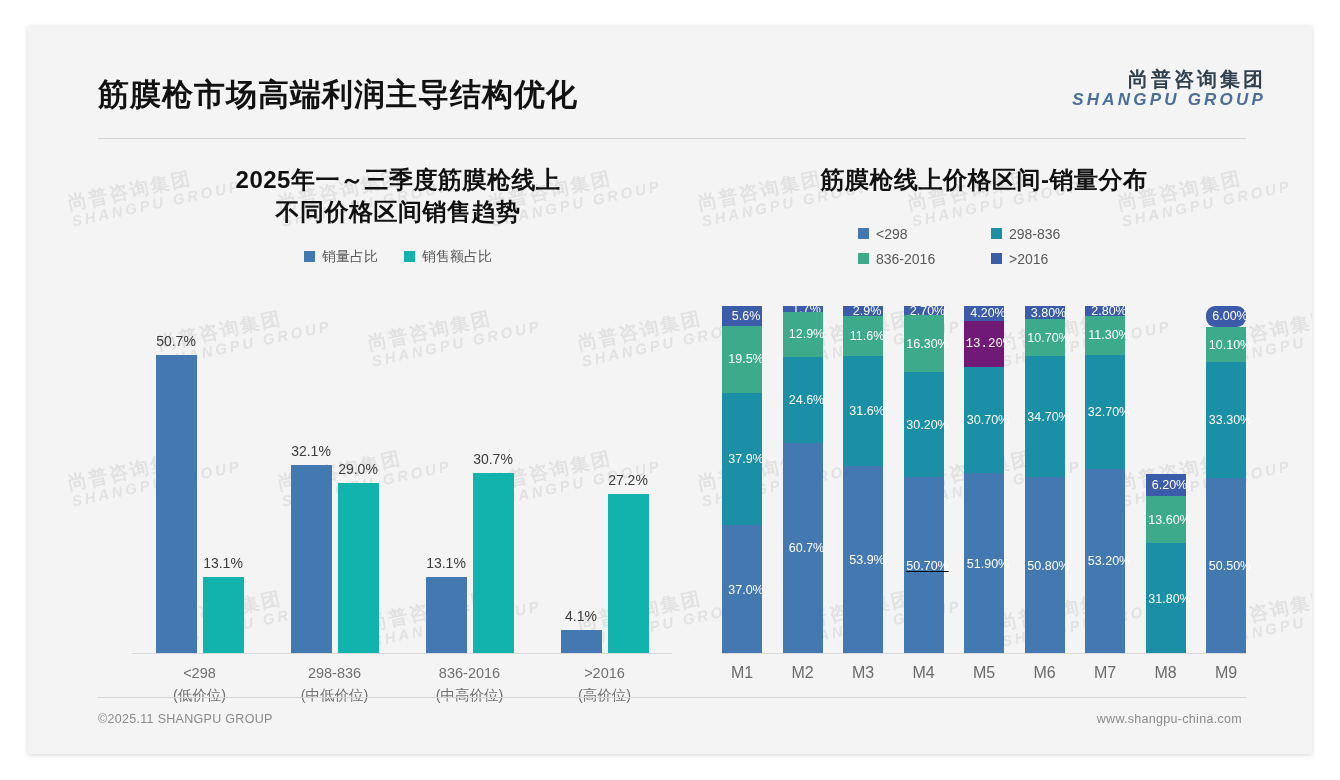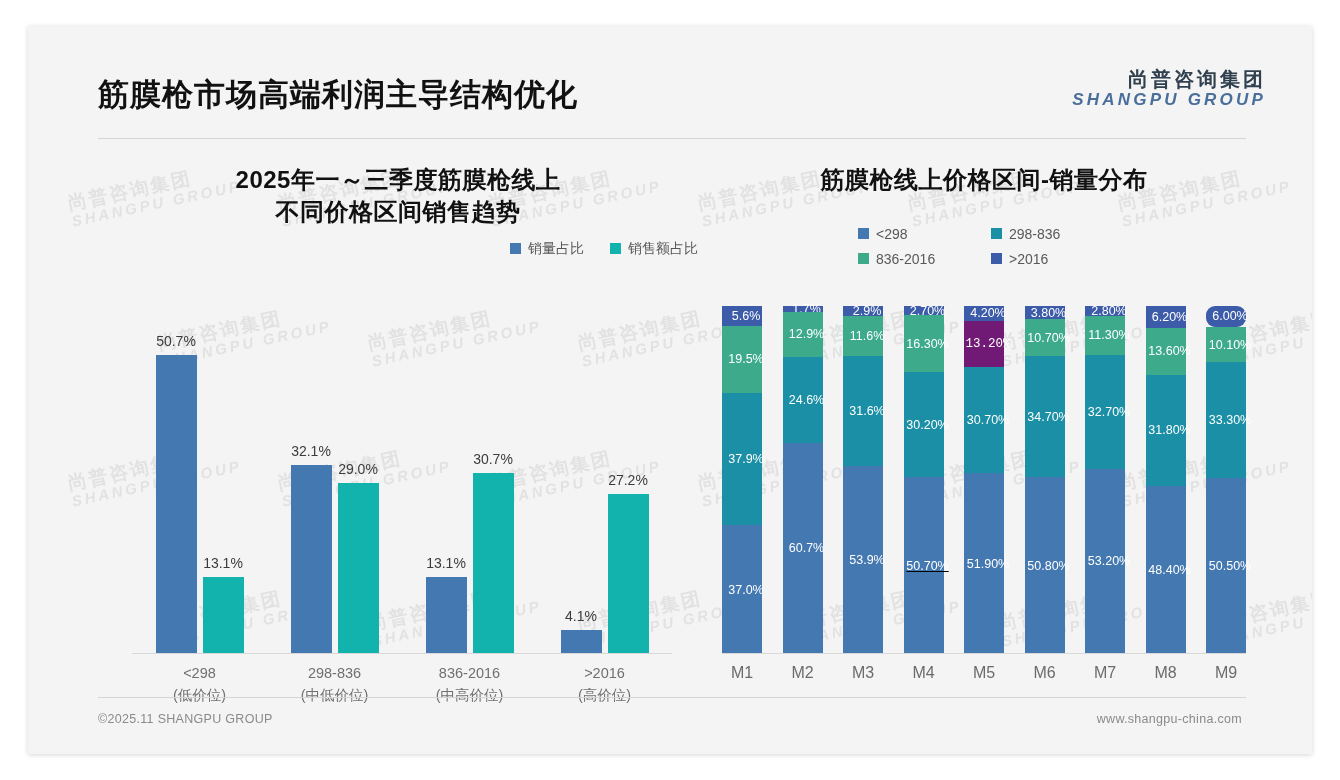--- a/index.html
+++ b/index.html
@@ -70,22 +70,22 @@
   #right-panel { left: 676px; width: 560px; }
 
   .chart-title {
     text-align: center; font-size: 24px; font-weight: 700; color: #111;
     line-height: 1.33; padding-top: 18px; letter-spacing: .5px;
   }
   .chart-title .l2 { display: block; }
 
   
   .legend-inline {
-    display: flex; justify-content: flex-end; align-items: center;
-    gap: 26px; margin-top: 12px;
+    display: flex; justify-content: center; align-items: center;
+    gap: 26px; margin-top: 20px;
   }
   .legend-grid {
     width: 252px; margin: 30px auto 0;
     display: grid; grid-template-columns: 1fr 1fr;
     row-gap: 9px; column-gap: 14px;
   }
   .leg-item { display: flex; align-items: center; gap: 7px; }
   .swatch { width: 11px; height: 11px; flex: 0 0 11px; }
   .leg-label { font-size: 14px; color: #595959; white-space: nowrap; }
 
@@ -464,23 +464,20 @@
             </div>
             <div class="stack">
               <div class="seg" style="height: 21.576px; background: rgb(60, 91, 168);">
                 <span class="seg-label">6.20%</span>
               </div>
               <div class="seg" style="height: 47.328px; background: rgb(61, 170, 140);">
                 <span class="seg-label">13.60%</span>
               </div>
               <div class="seg" style="height: 110.664px; background: rgb(26, 143, 165);">
                 <span class="seg-label">31.80%</span>
-              </div>
-              <div class="seg" style="height: 168.432px; background: rgb(68, 120, 176);">
-                <span class="seg-label">48.40%</span>
               </div>
             </div>
             <div class="stack">
               <div class="seg" style="height: 20.9009px; background: rgb(60, 91, 168); border-radius: 9px;">
                 <span class="seg-label">6.00%</span>
               </div>
               <div class="seg" style="height: 35.1832px; background: rgb(61, 170, 140);">
                 <span class="seg-label">10.10%</span>
               </div>
               <div class="seg" style="height: 116px; background: rgb(26, 143, 165);">

